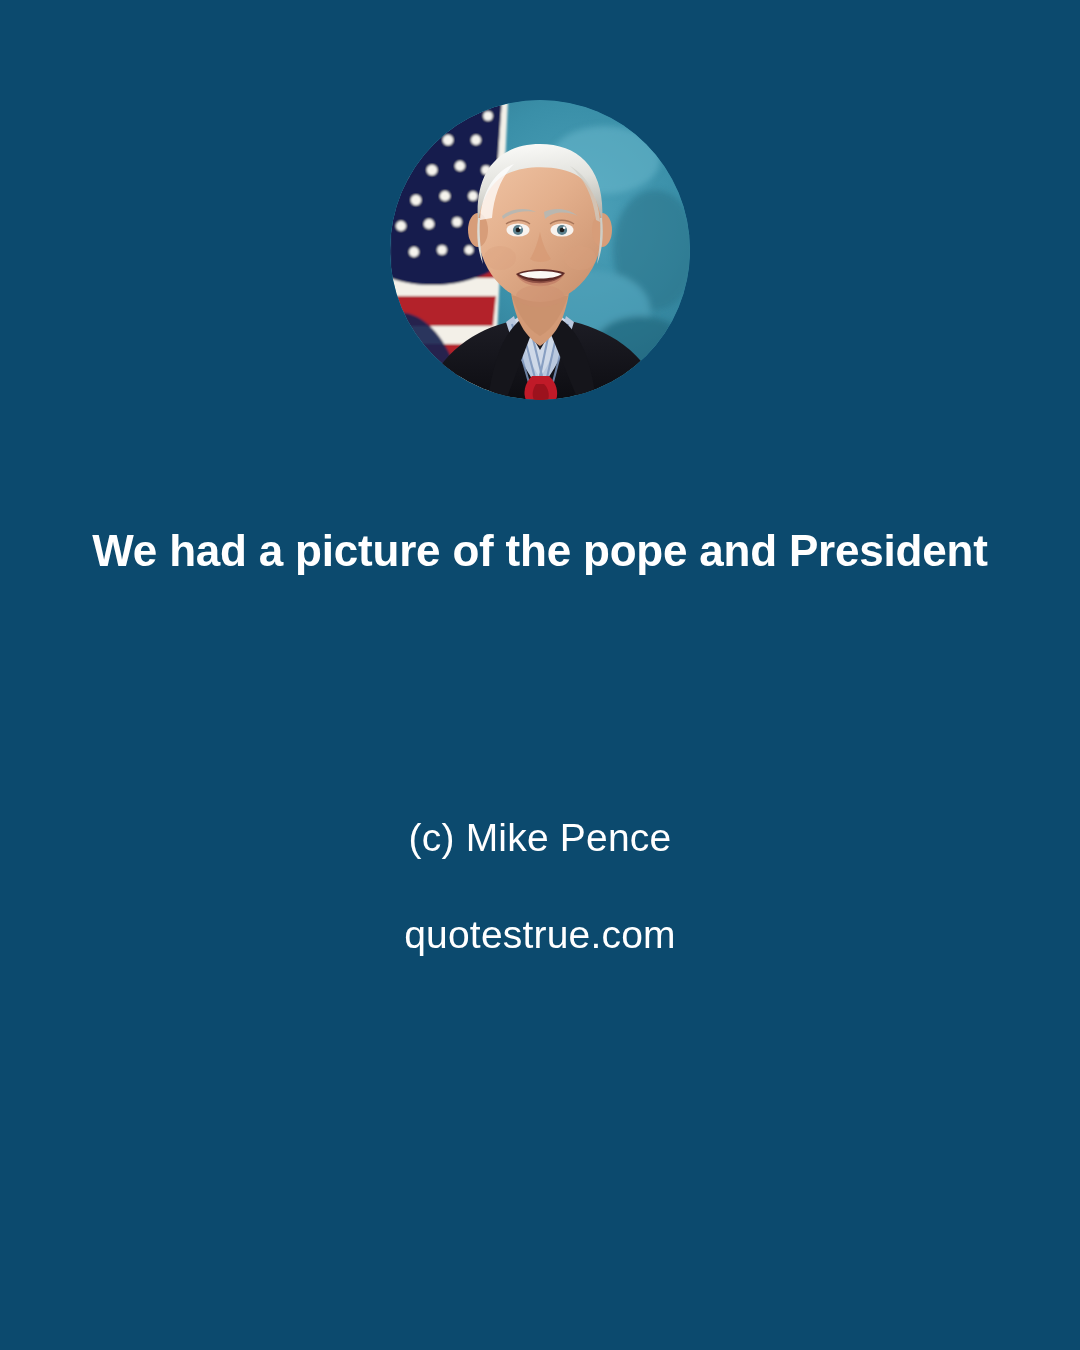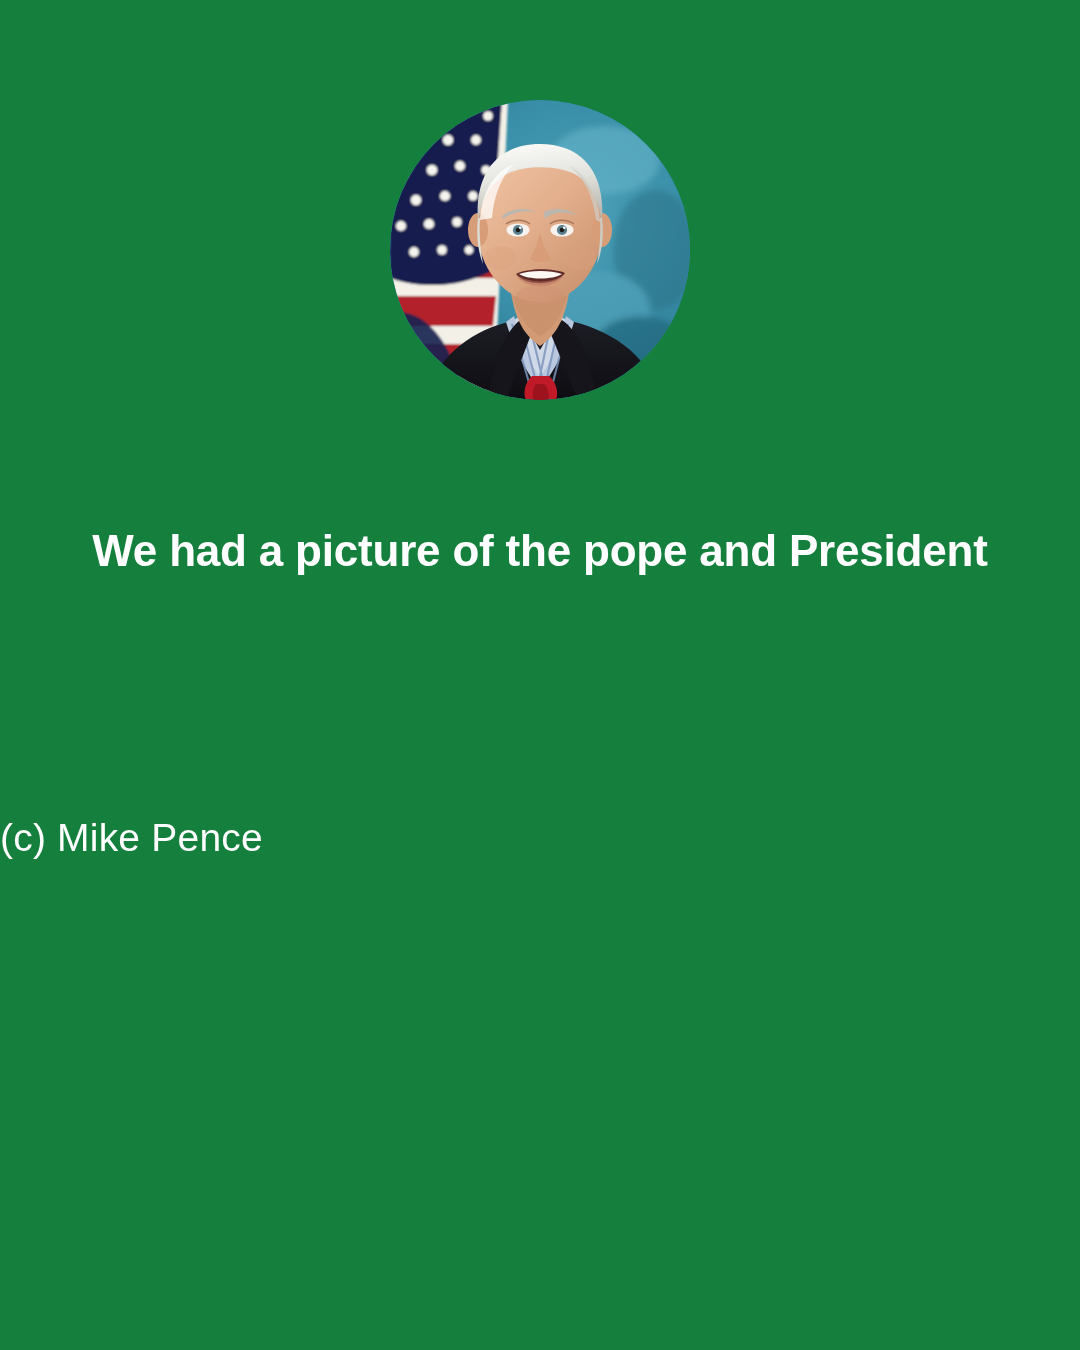--- a/index.html
+++ b/index.html
@@ -11,21 +11,21 @@
     height: 1350px;
     background: #3d5be0;
     font-family: "Liberation Sans", sans-serif;
     overflow: hidden;
     position: relative;
   }
 
   .card {
     position: absolute;
     inset: 0;
-    background: #15803d;
+    background: #0c4a6e;
   }
 
   
   .portrait-wrap {
     position: absolute;
     left: 390px;
     top: 100px;
     width: 300px;
     height: 300px;
     border-radius: 50%;
@@ -54,21 +54,21 @@
     letter-spacing: -0.2px;
     white-space: pre-wrap;
   }
 
   
   .author {
     position: absolute;
     left: 0;
     right: 0;
     top: 813px;
-    text-align: left;
+    text-align: center;
     color: #ffffff;
     font-size: 39px;
     font-weight: 400;
     line-height: 50px;
     letter-spacing: 0.2px;
   }
   .site {
     position: absolute;
     left: 0;
     right: 0;
@@ -234,14 +234,15 @@
         <ellipse cx="110" cy="158" rx="16" ry="12" fill="#d9a07d" opacity="0.35"></ellipse>
         <ellipse cx="190" cy="158" rx="16" ry="12" fill="#d9a07d" opacity="0.35"></ellipse>
       </g>
     </svg>
   </div>
 
   <div class="quote"><span>We had a picture of the pope and President</span><br></div>
 
   <div class="author">(c) Mike Pence</div>
 
+  <div class="site">quotestrue.com</div>
 
 </div>
 
 </body></html>

